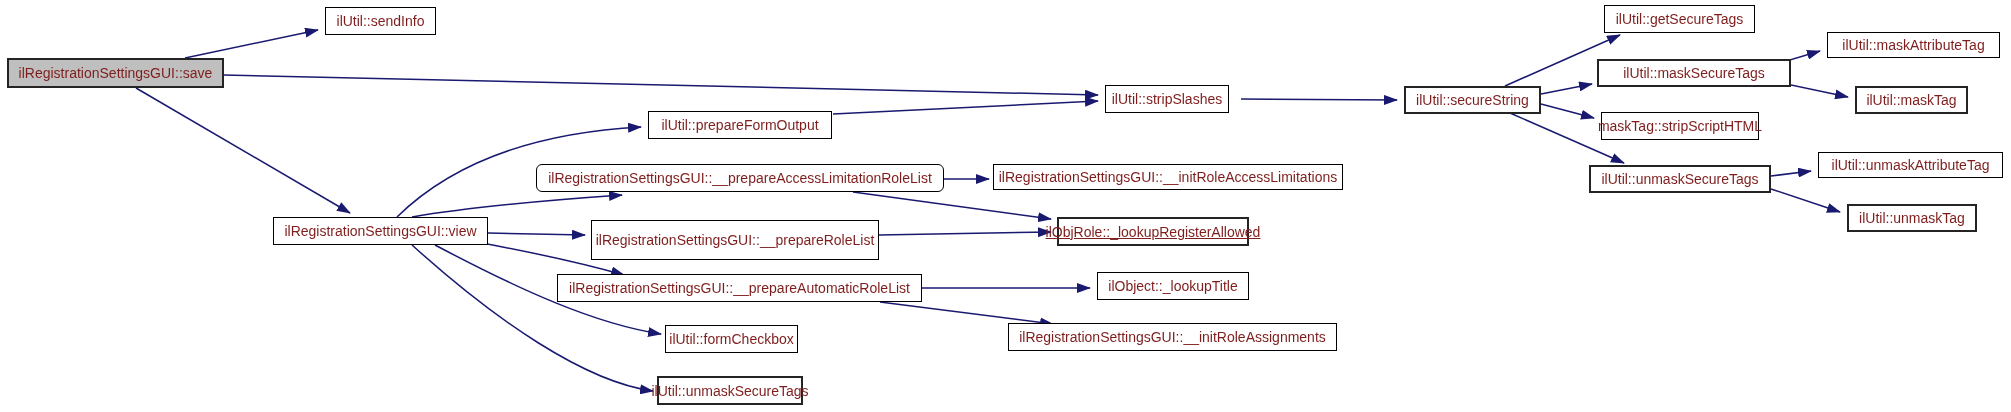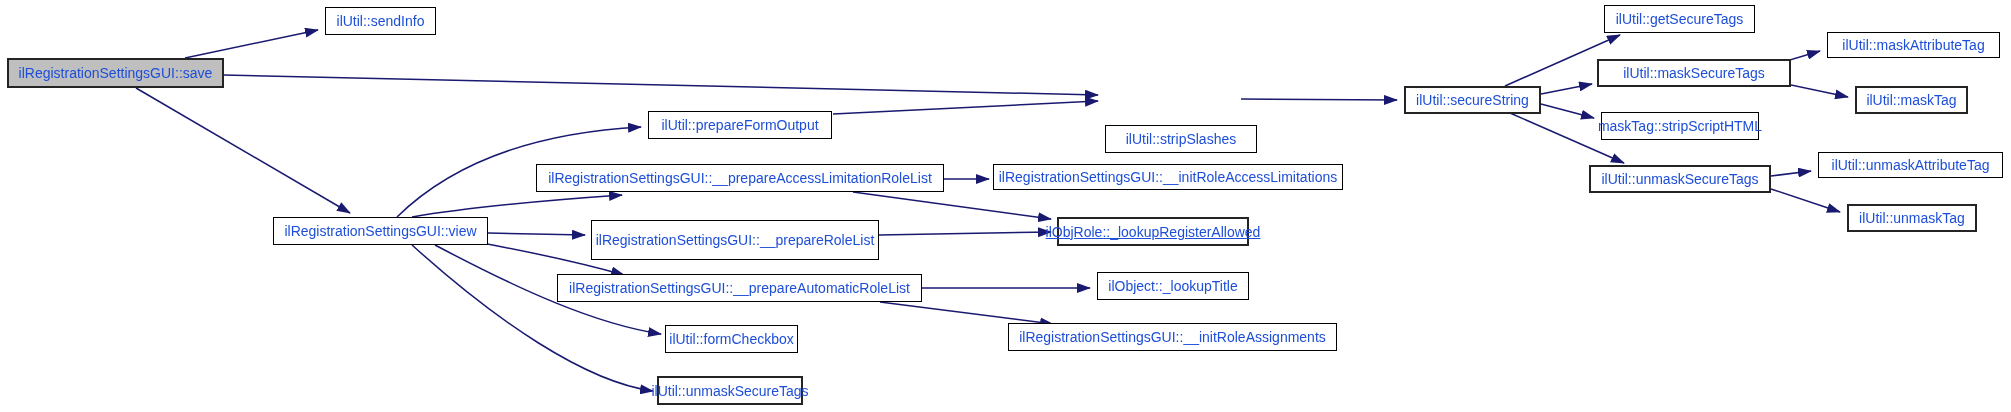--- a/index.html
+++ b/index.html
@@ -10,21 +10,21 @@
     font-family:"Liberation Sans", sans-serif;
     overflow:hidden;
   }
   #edges{position:absolute;left:0;top:0;width:2011px;height:412px;}
   .node{
     position:absolute;
     box-sizing:border-box;
     display:flex;align-items:center;justify-content:center;
     background:#ffffff;
     border:1px solid #000000;
-    font-size:14px;color:#1d4ed8;
+    font-size:14px;color:#7f1d1d;
     white-space:nowrap;
     padding:12px 4px;
     cursor:pointer;
   }
   .node.bold{border-width:2px;border-color:#242424;}
   .node.root{background:#bfbfbf;}
   path.edge{fill:none;stroke-width:1.5px;}
 </style>
 </head>
 <body>
@@ -59,24 +59,24 @@
         <path d="M 1510,113 L 1624,163" class="edge" stroke="#191970" marker-end="url(#arrowhead)"></path>
         <path d="M 1763,68 L 1820,51" class="edge" stroke="#191970" marker-end="url(#arrowhead)"></path>
         <path d="M 1763,79 L 1848,97" class="edge" stroke="#191970" marker-end="url(#arrowhead)"></path>
         <path d="M 1771,176 L 1811,171" class="edge" stroke="#191970" marker-end="url(#arrowhead)"></path>
         <path d="M 1771,189 L 1840,212" class="edge" stroke="#191970" marker-end="url(#arrowhead)"></path>
       </g>
   </svg>
   <div id="nodes">
       <div class="node bold root" style="left: 7px; top: 58px; width: 217px; height: 30px; background: rgb(191, 191, 191);">ilRegistrationSettingsGUI::save</div>
       <div class="node" style="left: 325px; top: 7px; width: 111px; height: 28px; background: rgb(255, 255, 255);">ilUtil::sendInfo</div>
-      <div class="node" style="left: 1105px; top: 85px; width: 152px; height: 28px; background: rgb(255, 255, 255); margin-top: 40px;">ilUtil::stripSlashes</div>
+      <div class="node" style="left: 1105px; top: 85px; width: 124px; height: 28px; background: rgb(255, 255, 255);">ilUtil::stripSlashes</div>
       <div class="node" style="left: 273px; top: 217px; width: 215px; height: 28px; background: rgb(255, 255, 255);">ilRegistrationSettingsGUI::view</div>
       <div class="node" style="left: 648px; top: 111px; width: 184px; height: 28px; background: rgb(255, 255, 255);">ilUtil::prepareFormOutput</div>
-      <div class="node" style="left: 536px; top: 164px; width: 408px; height: 28px; background: rgb(255, 255, 255);">ilRegistrationSettingsGUI::__prepareAccessLimitationRoleList</div>
+      <div class="node" style="left: 536px; top: 164px; width: 408px; height: 28px; background: rgb(255, 255, 255); border-radius: 6px;">ilRegistrationSettingsGUI::__prepareAccessLimitationRoleList</div>
       <div class="node" style="left: 993px; top: 164px; width: 350px; height: 18px; background: rgb(255, 255, 255);">ilRegistrationSettingsGUI::__initRoleAccessLimitations</div>
       <div class="node" style="left: 591px; top: 220px; width: 288px; height: 40px; background: rgb(255, 255, 255);">ilRegistrationSettingsGUI::__prepareRoleList</div>
       <div class="node bold" style="left: 1057px; top: 217px; width: 192px; height: 29px; background: rgb(255, 255, 255); text-decoration: underline;">ilObjRole::_lookupRegisterAllowed</div>
       <div class="node" style="left: 557px; top: 274px; width: 365px; height: 28px; background: rgb(255, 255, 255);">ilRegistrationSettingsGUI::__prepareAutomaticRoleList</div>
       <div class="node" style="left: 1097px; top: 272px; width: 152px; height: 28px; background: rgb(255, 255, 255);">ilObject::_lookupTitle</div>
       <div class="node" style="left: 1008px; top: 323px; width: 329px; height: 28px; background: rgb(255, 255, 255);">ilRegistrationSettingsGUI::__initRoleAssignments</div>
       <div class="node" style="left: 665px; top: 325px; width: 133px; height: 28px; background: rgb(255, 255, 255);">ilUtil::formCheckbox</div>
       <div class="node bold" style="left: 657px; top: 376px; width: 146px; height: 29px; background: rgb(255, 255, 255);">ilUtil::unmaskSecureTags</div>
       <div class="node bold" style="left: 1404px; top: 86px; width: 137px; height: 27px; background: rgb(255, 255, 255);">ilUtil::secureString</div>
       <div class="node" style="left: 1604px; top: 5px; width: 151px; height: 28px; background: rgb(255, 255, 255);">ilUtil::getSecureTags</div>

